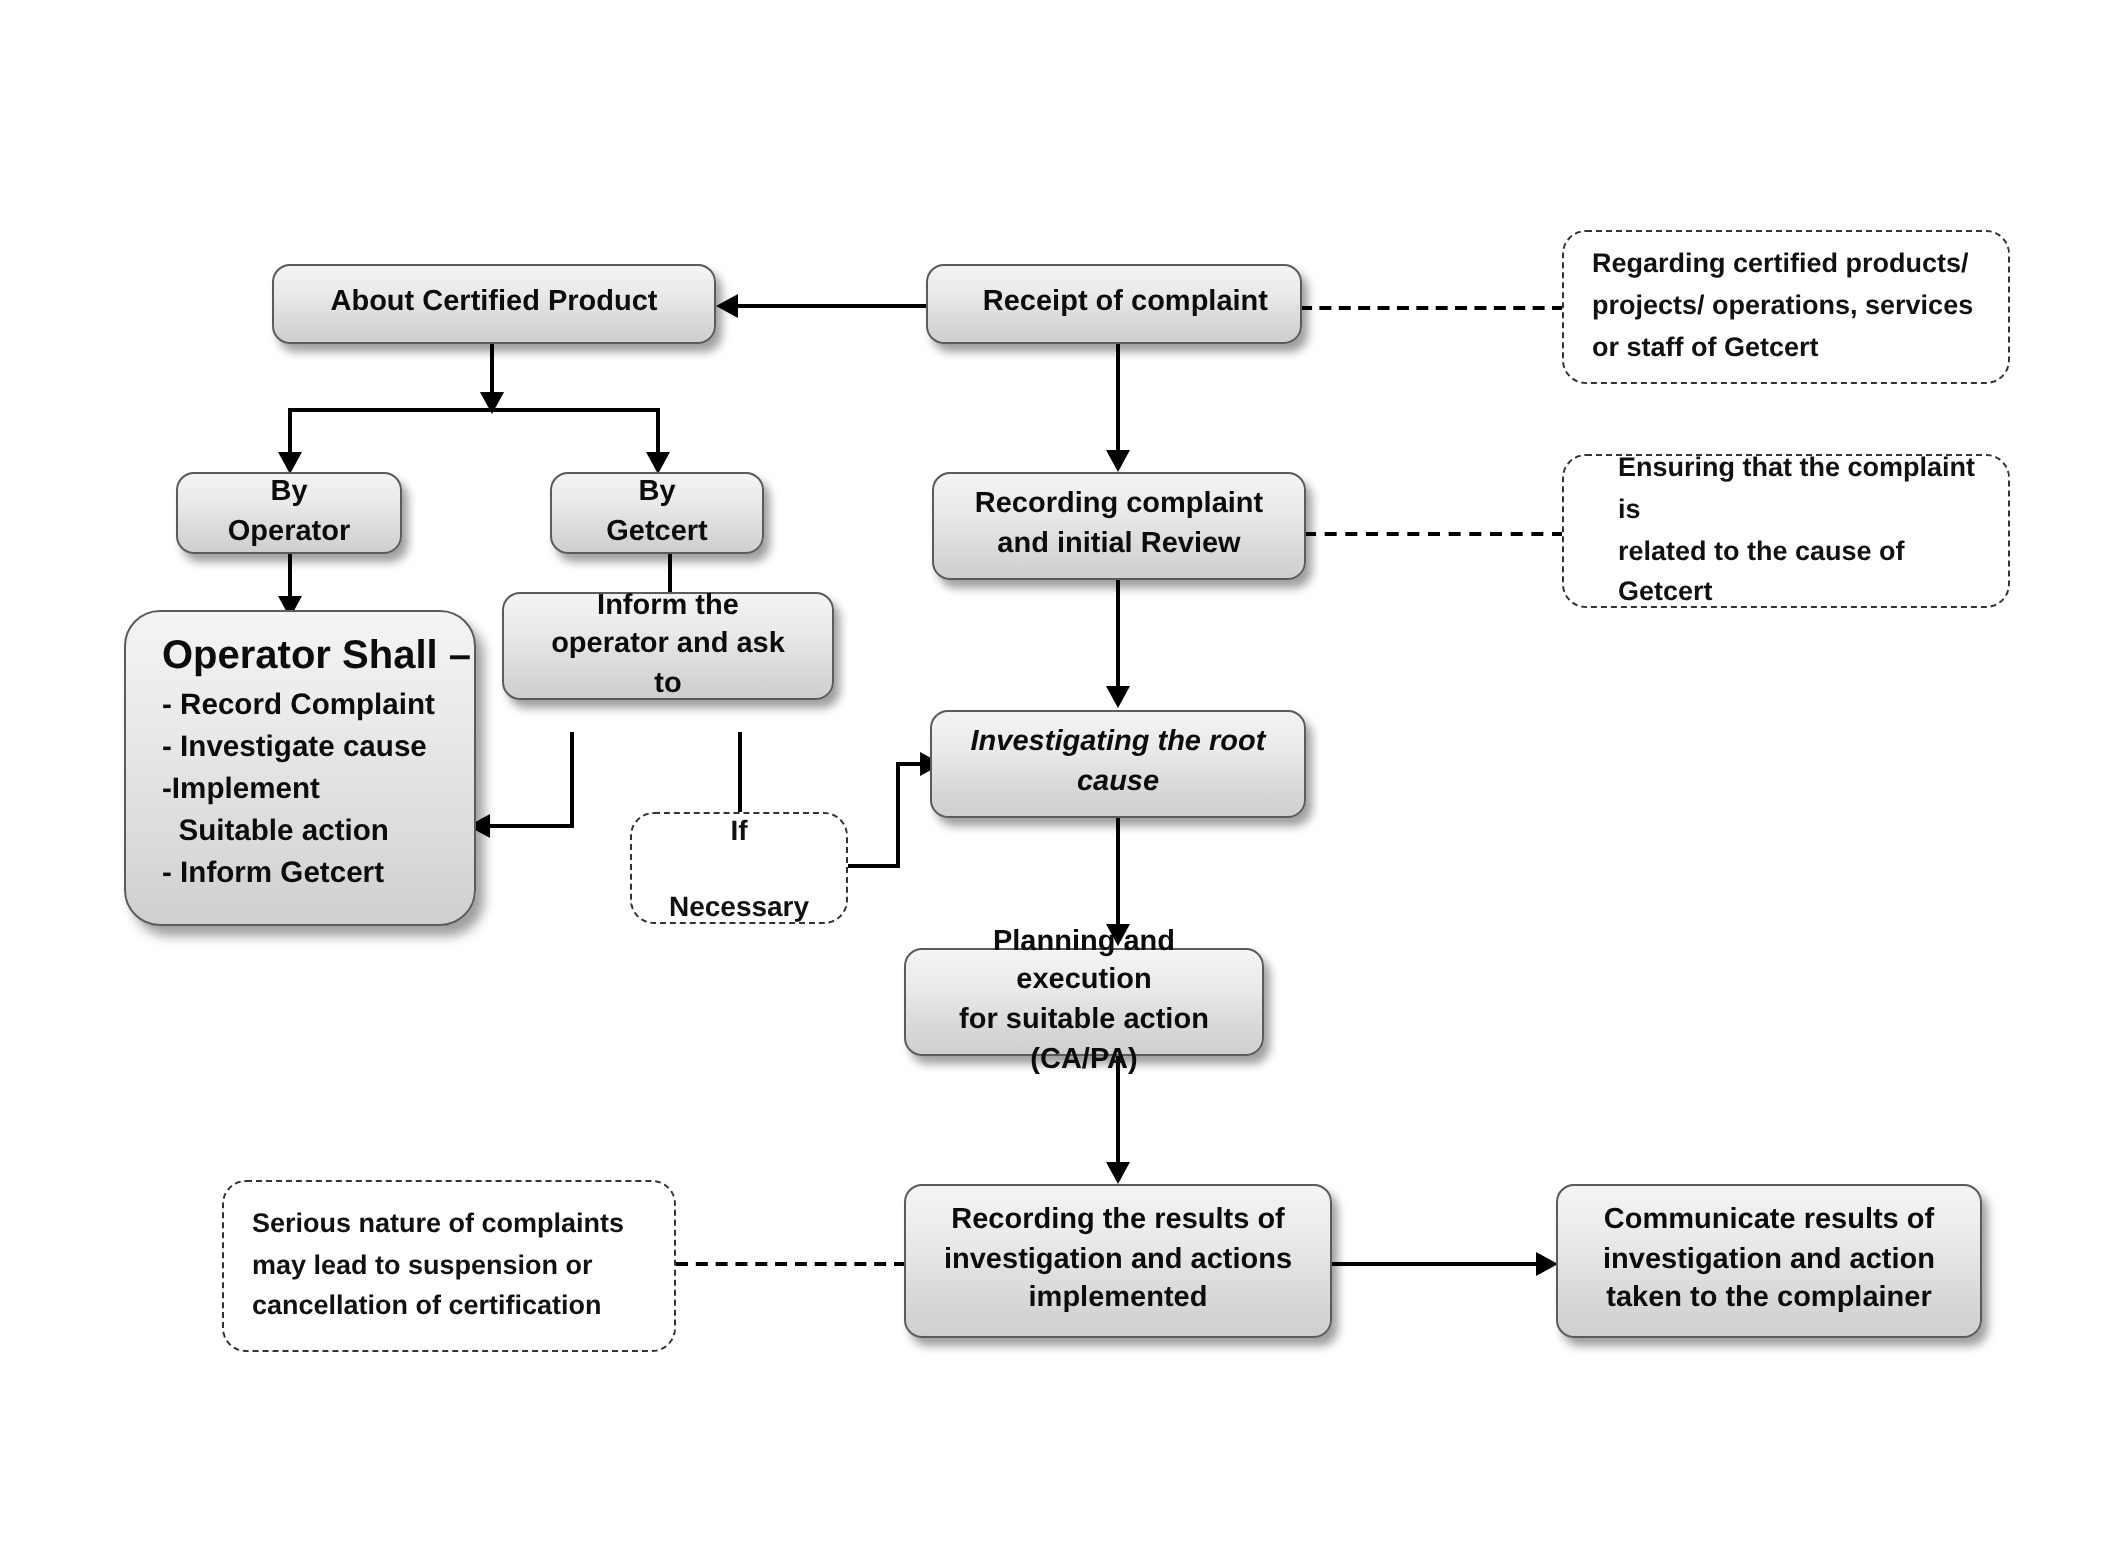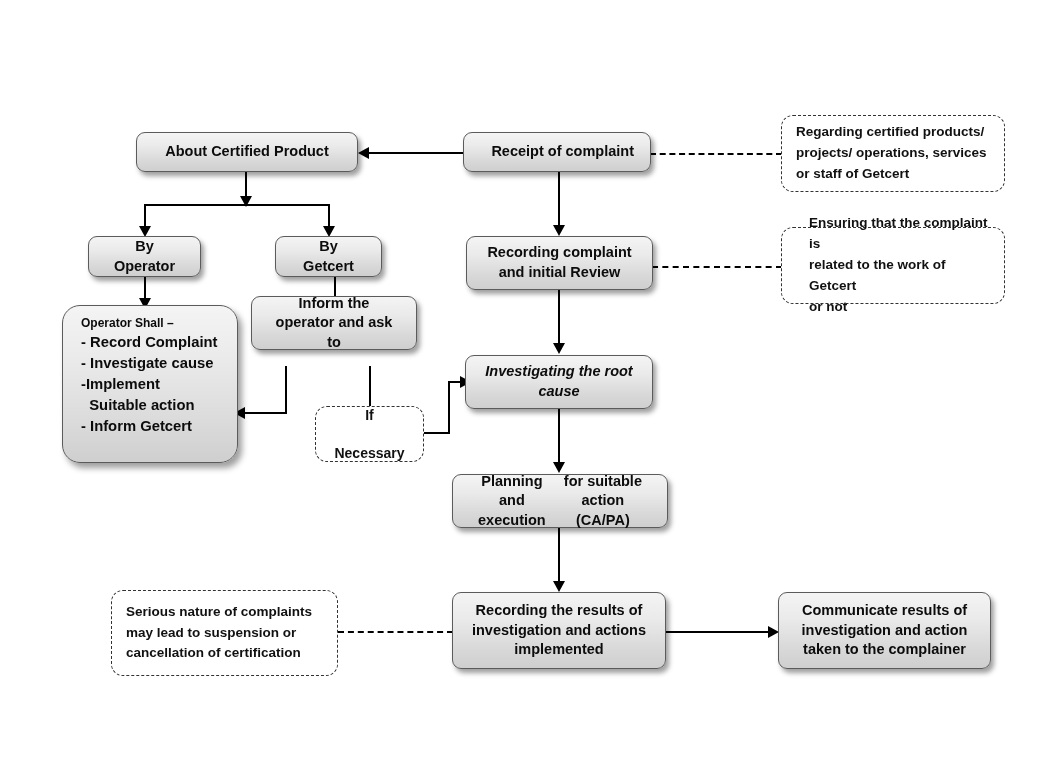--- a/index.html
+++ b/index.html
@@ -66,21 +66,21 @@
     box-sizing: border-box;
     border: 1px solid #5b5b5b;
     border-radius: 18px;
     background: linear-gradient(to bottom, #f4f4f4 0%, #eaeaea 35%, #d9d9d9 78%, #cfcfcf 100%);
     box-shadow: 4px 5px 6px rgba(0,0,0,0.38);
     padding: 9px 14px 9px 18px;
     color: #0c0c0c;
   }
   .listbox .lb-title {
     font-weight: bold;
-    font-size: 12px;
+    font-size: 20px;
     line-height: 1.35;
     margin-bottom: 1px;
     white-space: nowrap;
   }
   .listbox .lb-item {
     font-weight: bold;
     font-size: 14.8px;
     line-height: 1.42;
     white-space: nowrap;
   }
@@ -179,21 +179,21 @@
   <div class="pbox" style="left:251px; top:296px; width:166px; height:54px; flex-direction:column;">
     <span>Inform the</span>
     <span>operator and ask to</span>
   </div>
 
   <div class="pbox" style="left:465px; top:355px; width:188px; height:54px; flex-direction:column;font-style:italic;">
     <span>Investigating the root</span>
     <span>cause</span>
   </div>
 
-  <div class="pbox" style="left:452px; top:474px; width:216px; height:54px; flex-direction:row;justify-content:center;">
+  <div class="pbox" style="left:452px; top:474px; width:180px; height:54px; flex-direction:column;justify-content:center;">
     <span>Planning and execution</span>
     <span>for suitable action (CA/PA)</span>
   </div>
 
   <div class="pbox" style="left:452px; top:592px; width:214px; height:77px; flex-direction:column;">
     <span>Recording the results of</span>
     <span>investigation and actions</span>
     <span>implemented</span>
   </div>
 
@@ -221,22 +221,21 @@
     <div>
       <div>Regarding certified products/</div>
       <div>projects/ operations, services</div>
       <div>or staff of Getcert</div>
     </div>
   </div>
 
   <div class="nbox" style="left:781px; top:227px; width:224px; height:77px;padding-left:27px;">
     <div>
       <div>Ensuring that the complaint is</div>
-      <div>related to the work of Getcert</div>
-      <div>or not</div>
+      <div>related to the cause of Getcert</div>
     </div>
   </div>
 
   <div class="nbox" style="left:111px; top:590px; width:227px; height:86px;">
     <div>
       <div>Serious nature of complaints</div>
       <div>may lead to suspension or</div>
       <div>cancellation of certification</div>
     </div>
   </div>

